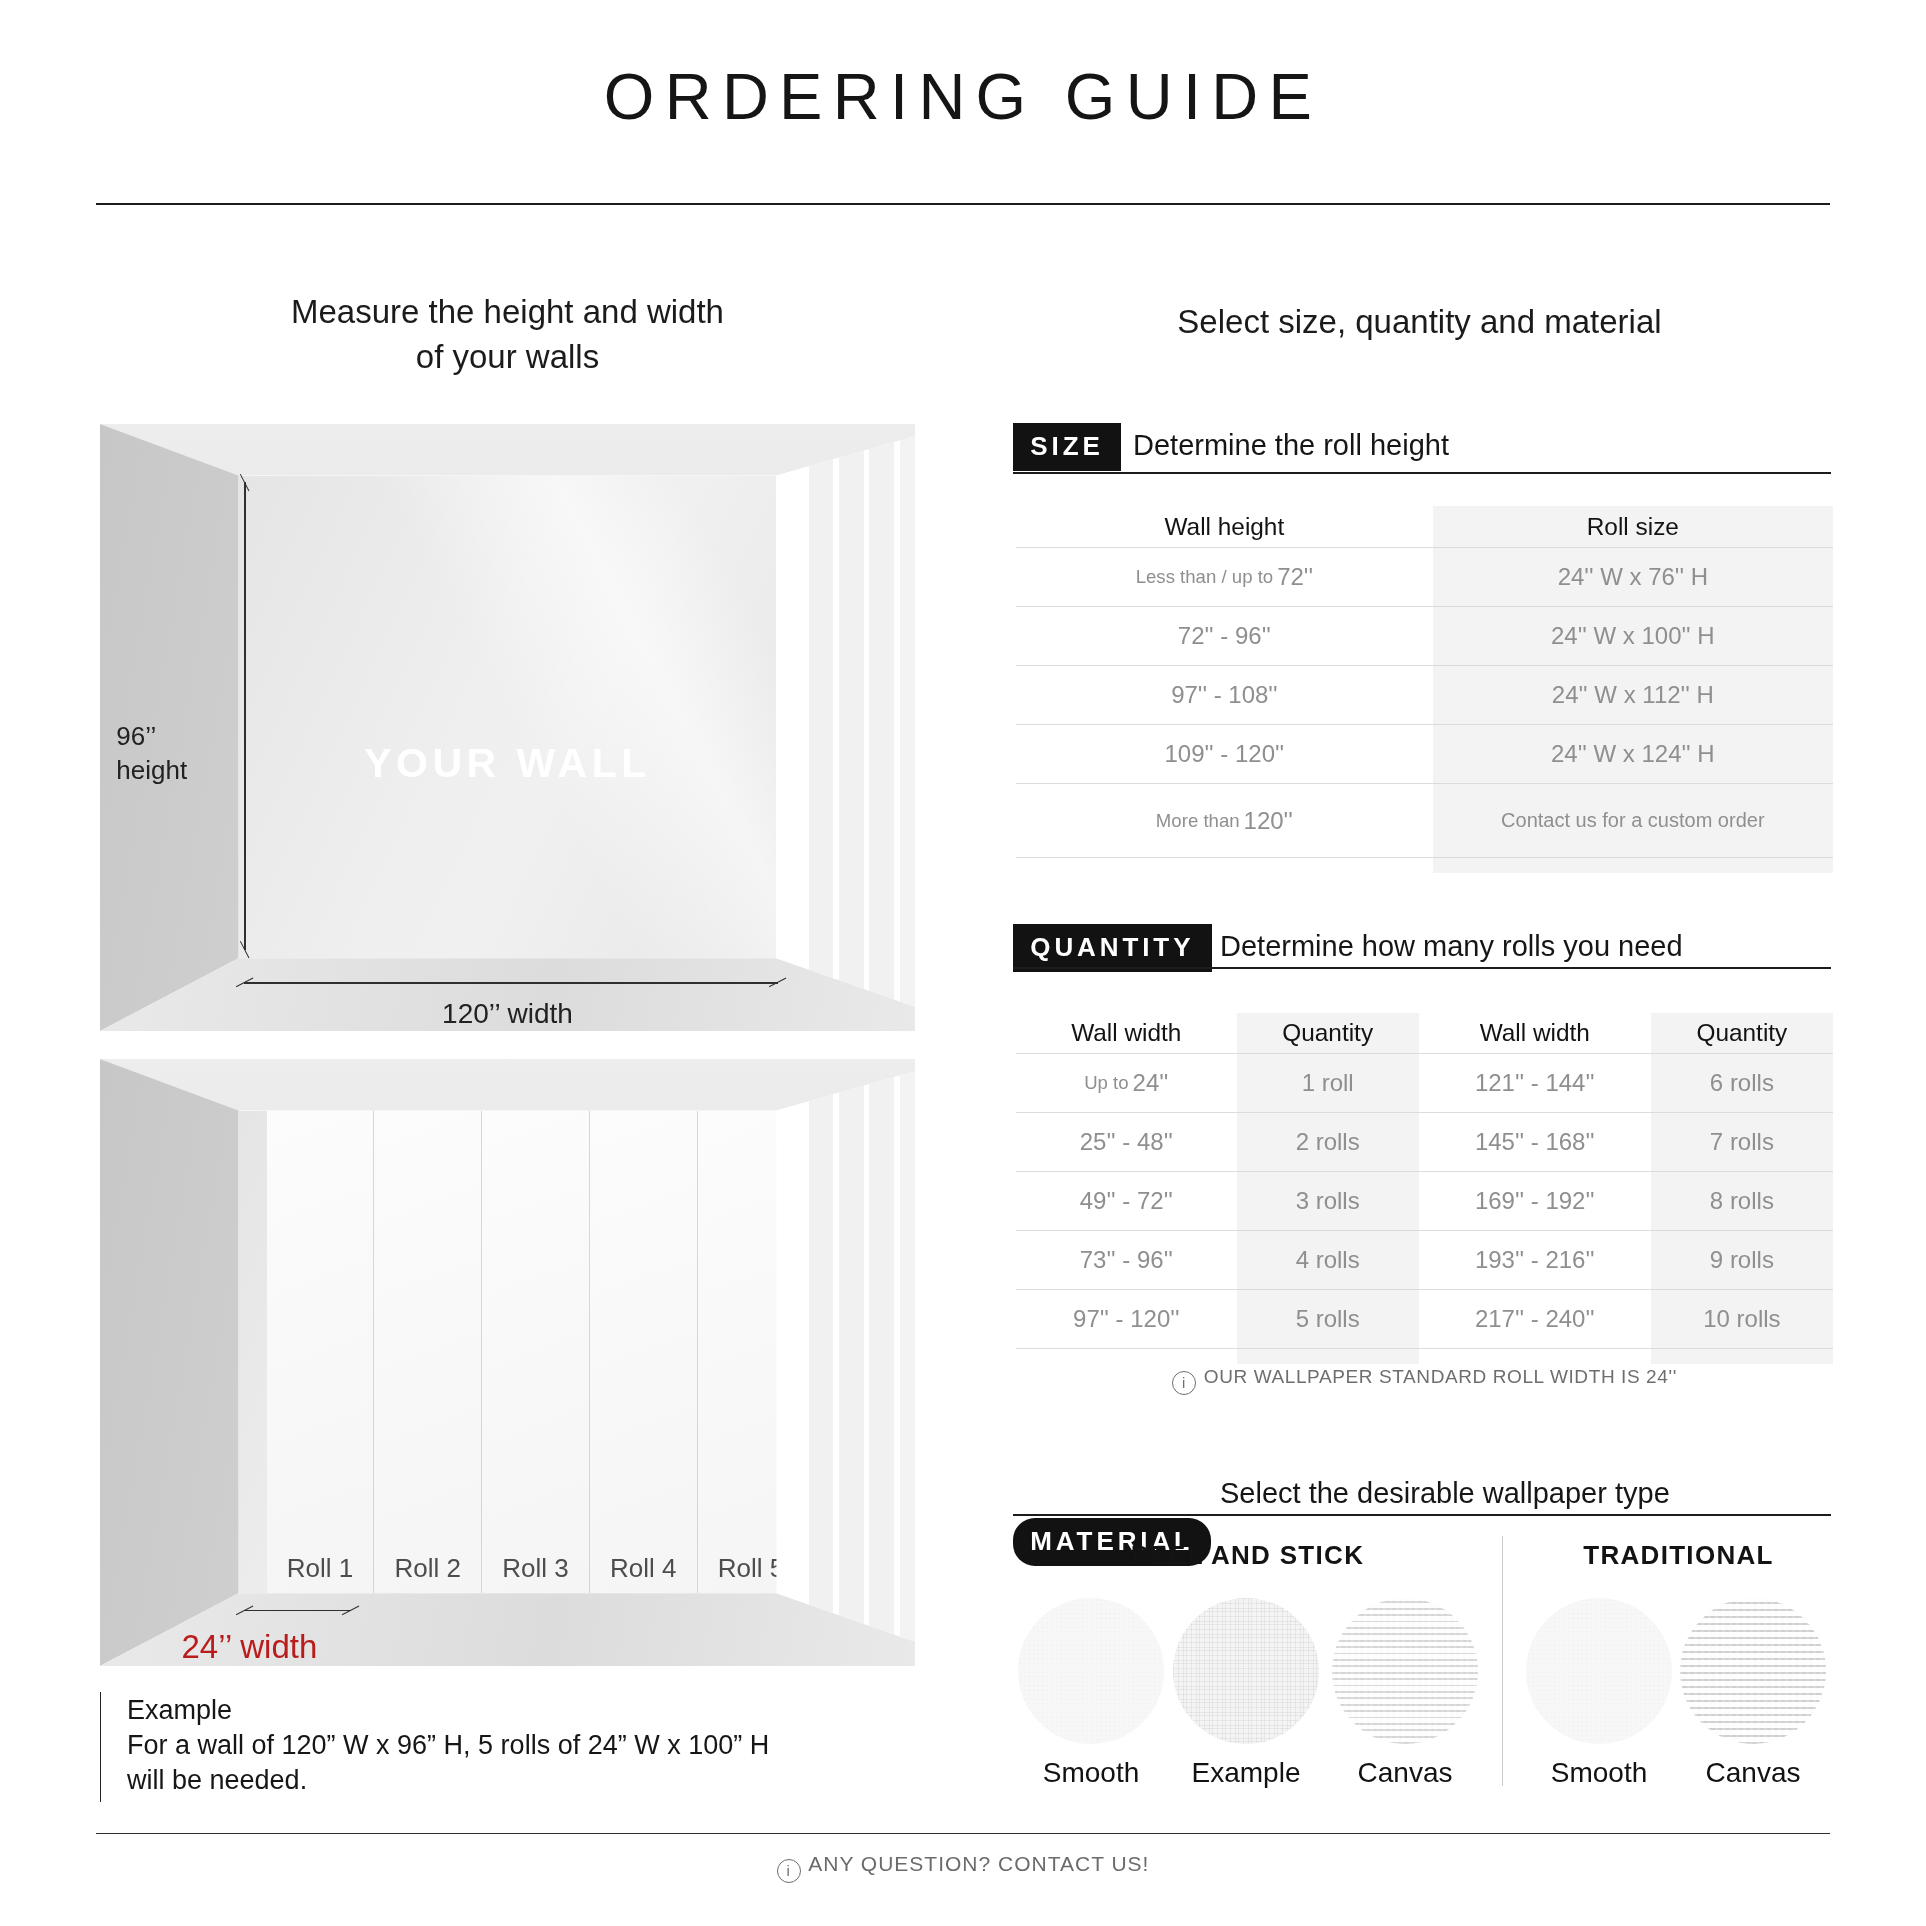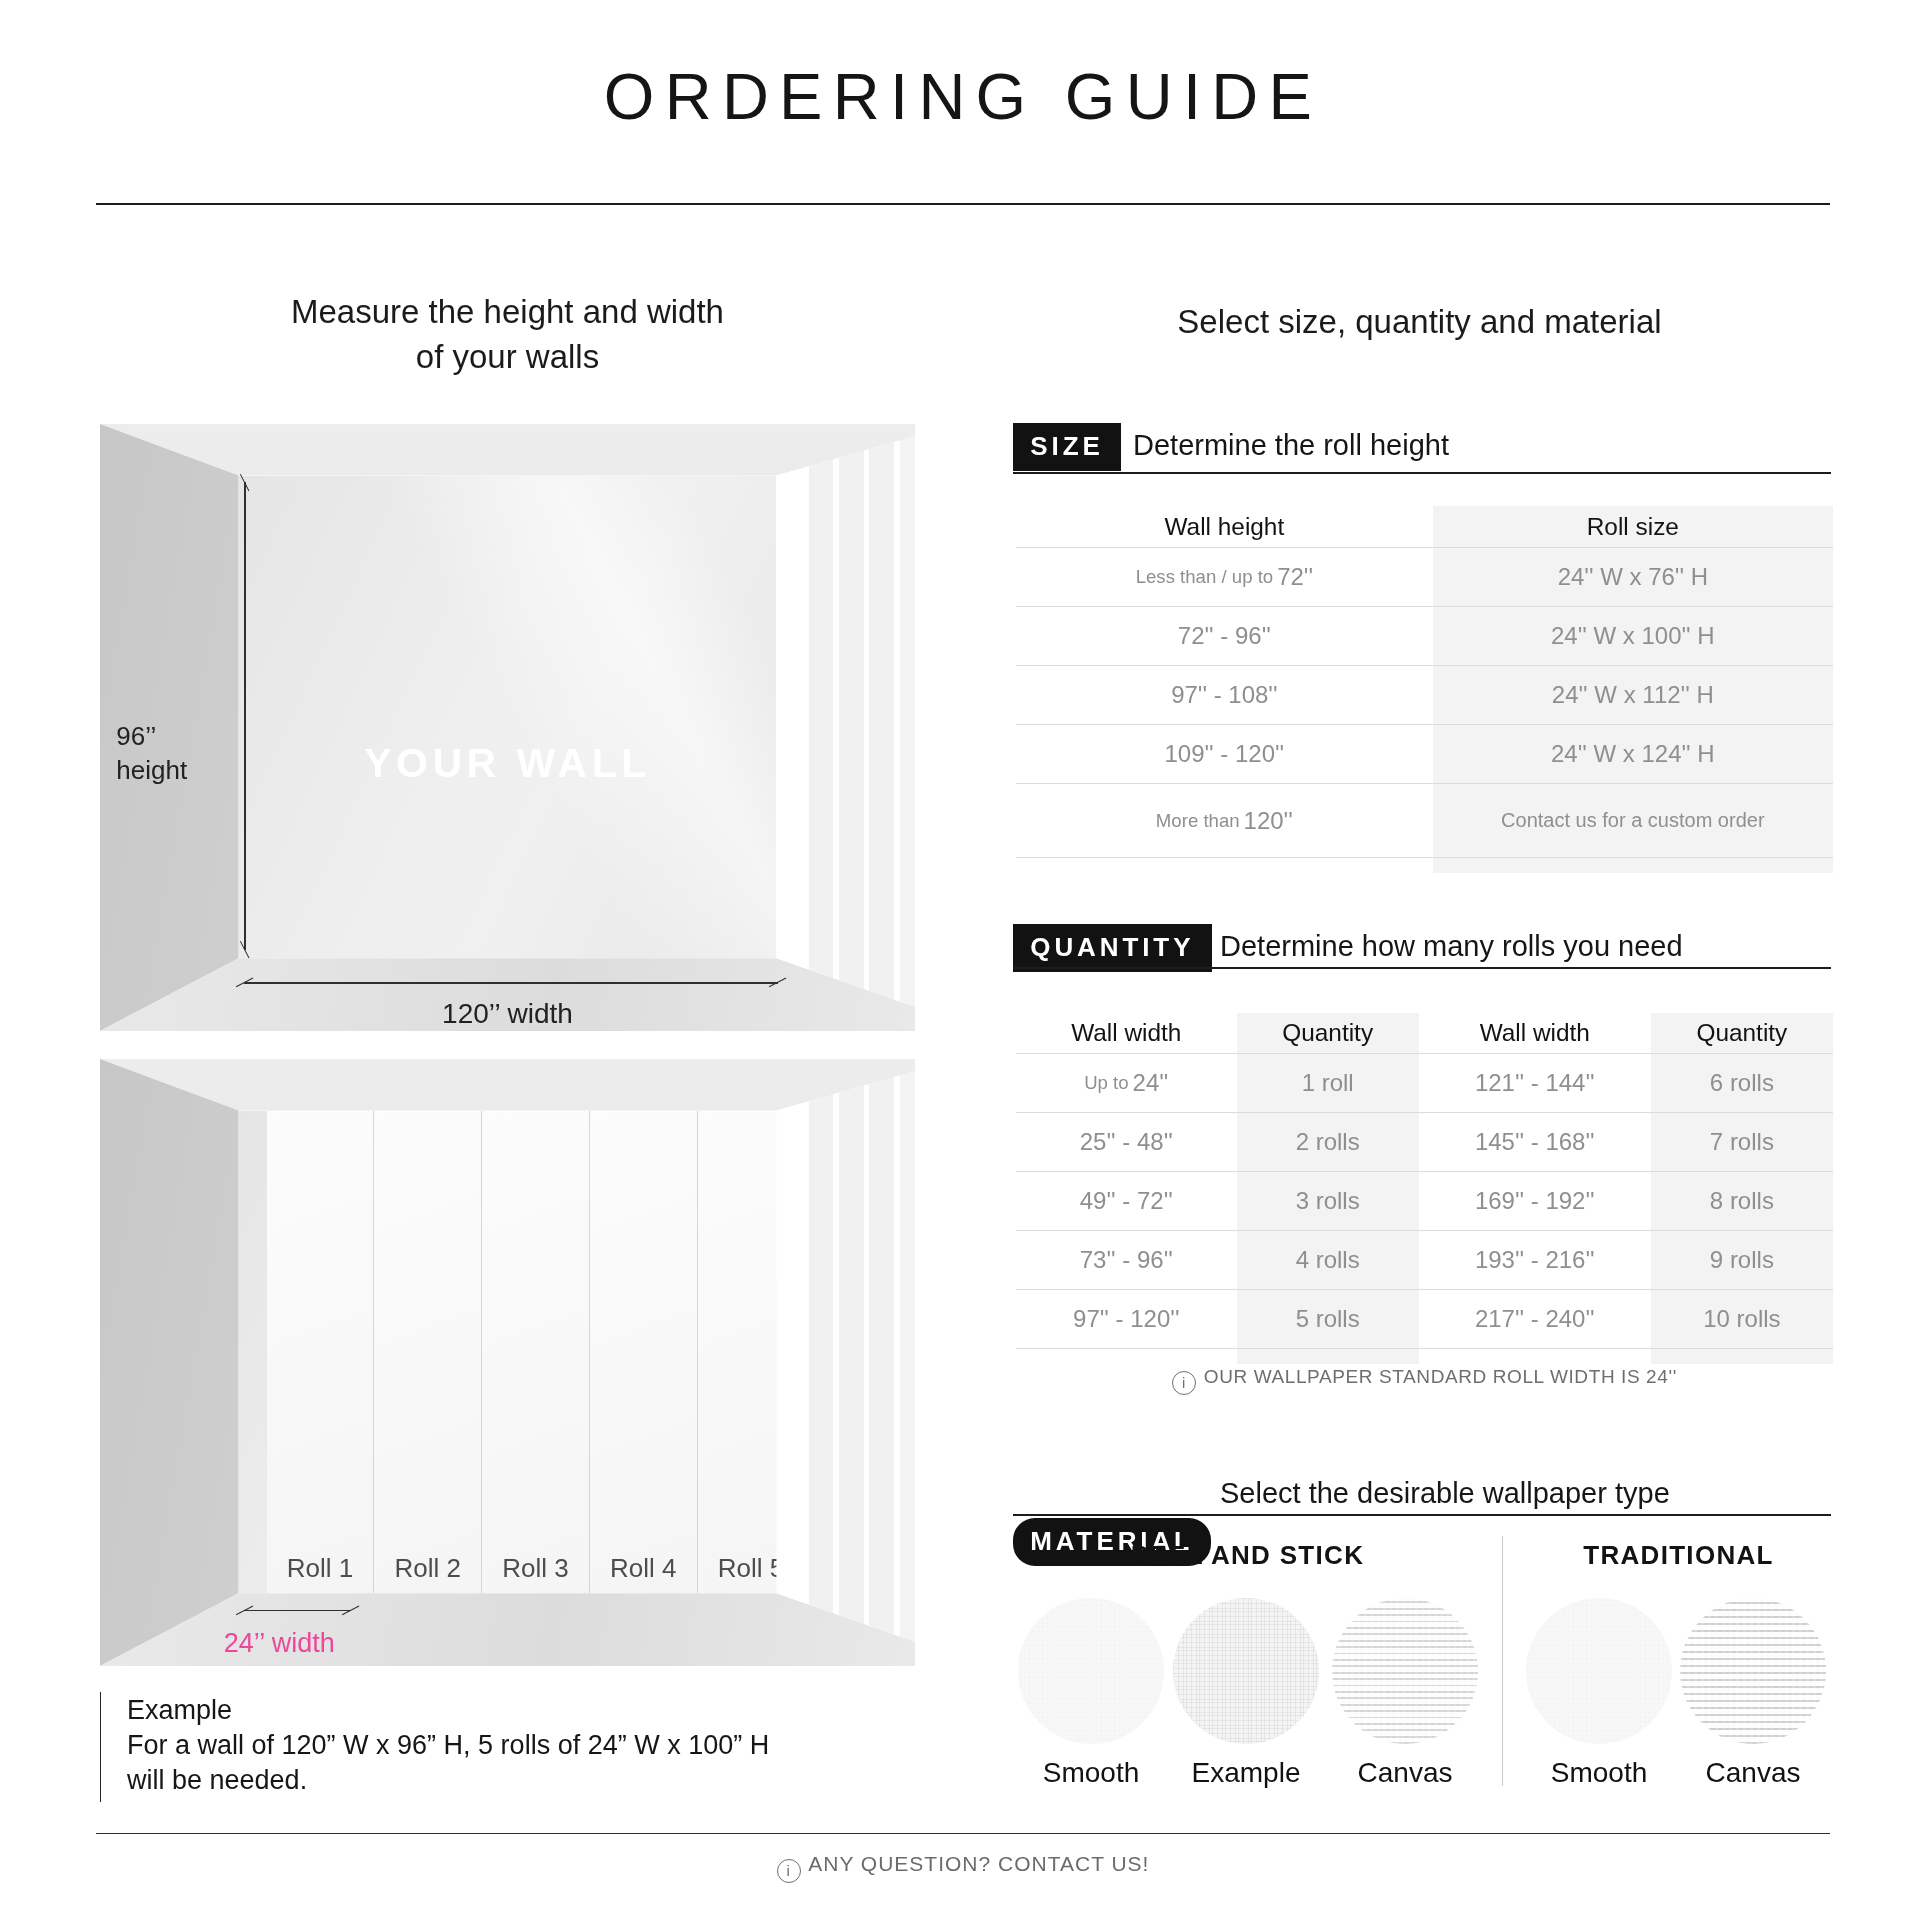--- a/index.html
+++ b/index.html
@@ -49,22 +49,22 @@
   .tick-h { width:19px; height:1.3px; transform:rotate(63deg); }
   .tick-v { width:1.3px; height:19px; transform:rotate(63deg); }
   .vdim .tick-top { left:-9px; top:-0.6px; }
   .vdim .tick-bottom { left:-9px; bottom:-0.6px; }
   .hdim .tick-left { left:-0.6px; top:-9px; }
   .hdim .tick-right { right:-0.6px; top:-9px; }
   .height-label { position:absolute; left:2%; width:14%; top:48.6%; text-align:left;
               font-size:26px; line-height:1.32; color:#222222; }
   .width-label-1 { position:absolute; left:17%; width:66%; top:94.6%; text-align:center;
               font-size:28px; color:#222222; }
-  .width-label-2 { position:absolute; left:10%; width:24%; top:93.8%; text-align:center;
-              font-size:27px; color:#ec4899; }
+  .width-label-2 { position:absolute; left:10%; width:24%; top:93.8%; 
+              font-size:33px; color:#b91c1c; }
   .strips { position:absolute; left:17%; top:8.5%; width:66%; height:79.5%; display:flex;padding-left:28px; }
   .strip { flex:1 1 0; position:relative;
               background:linear-gradient(160deg,#fcfcfc,#f5f5f5); }
   .strip + .strip { border-left:1.3px solid #d6d6d6; }
   .roll-label { position:absolute; left:0; right:0; bottom:2%; text-align:center;
               font-size:26px; color:#4d4d4d; }
 
   
   .example { position:absolute; left:100px; top:1692px; border-left:1.9px solid #222222;
               padding:1.3px 0 3.9px 26px; font-size:27px; line-height:1.3; color:#161616; }

